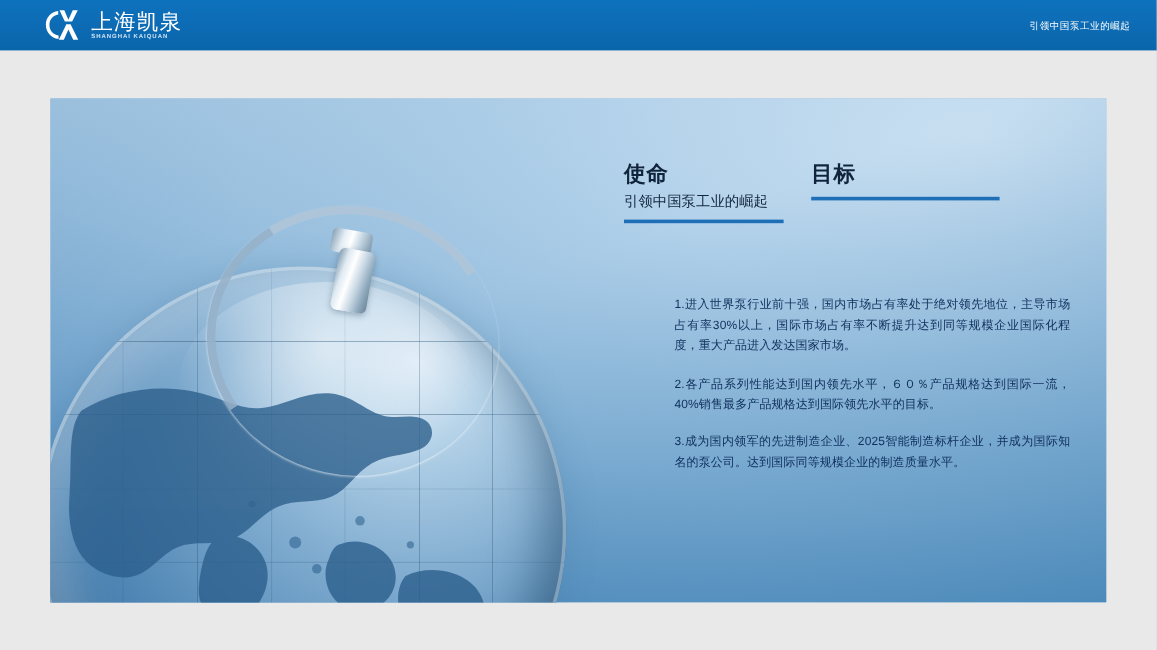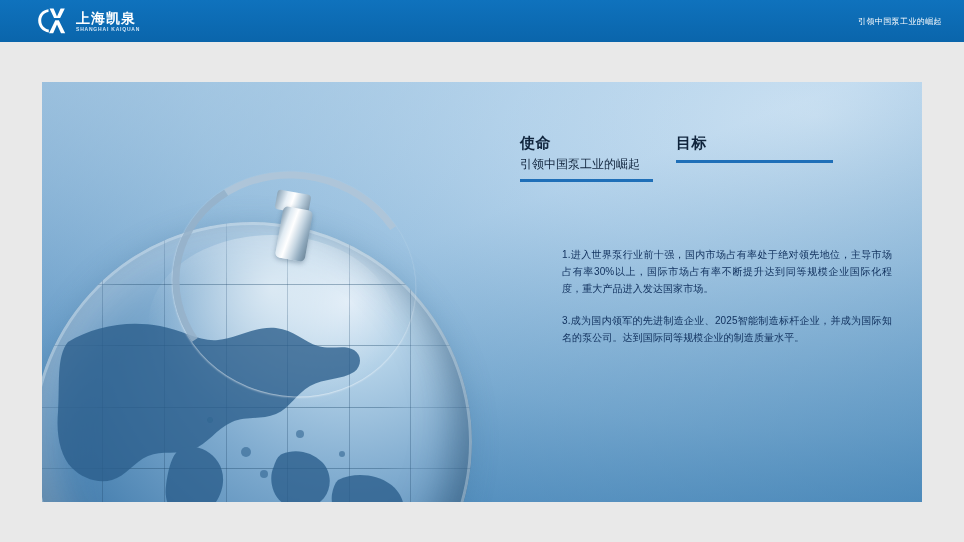--- a/index.html
+++ b/index.html
@@ -38,22 +38,22 @@
     position: relative;
   }
   #brand-text-wrap {
     display: flex;
     flex-direction: column;
     justify-content: center;
     line-height: 1;
   }
   #brand-cn {
     color: #ffffff;
-    font-size: 14px;
-    font-weight: bold;
+    font-size: 18px;
+    font-weight: normal;
     letter-spacing: 1px;
     white-space: nowrap;
   }
   #brand-en {
     color: #cfe3f4;
     font-size: 5px;
     font-weight: bold;
     letter-spacing: 0.8px;
     margin-top: 2px;
     white-space: nowrap;
@@ -215,21 +215,21 @@
     display: flex;
   }
   .heading-block {
     display: flex;
     flex-direction: column;
   }
   #mission-block { width: 156px; }
   #goal-block { width: 180px; }
   .heading-title {
     color: #10243c;
-    font-size: 15px;
+    font-size: 18px;
     font-weight: bold;
     letter-spacing: 0.5px;
     line-height: 1.25;
     white-space: nowrap;
   }
   .heading-sub {
     color: #12263e;
     font-size: 12px;
     line-height: 1.3;
     margin-top: 4px;
@@ -353,16 +353,17 @@
       </div>
 
       <div class="heading-block" id="goal-block">
         <div class="heading-title">目标</div>
         <div class="heading-rule" id="goal-rule"></div>
       </div>
     </div>
 
     <div id="body-paragraphs">
       <p class="body-para">1.进入世界泵行业前十强，国内市场占有率处于绝对领先地位，主导市场占有率30%以上，国际市场占有率不断提升达到同等规模企业国际化程度，重大产品进入发达国家市场。</p>
+      <p class="body-para">2.各产品系列性能达到国内领先水平，６０％产品规格达到国际一流，40%销售最多产品规格达到国际领先水平的目标。</p>
       <p class="body-para">3.成为国内领军的先进制造企业、2025智能制造标杆企业，并成为国际知名的泵公司。达到国际同等规模企业的制造质量水平。</p>
     </div>
   </div>
 </div>
 
 </body></html>

